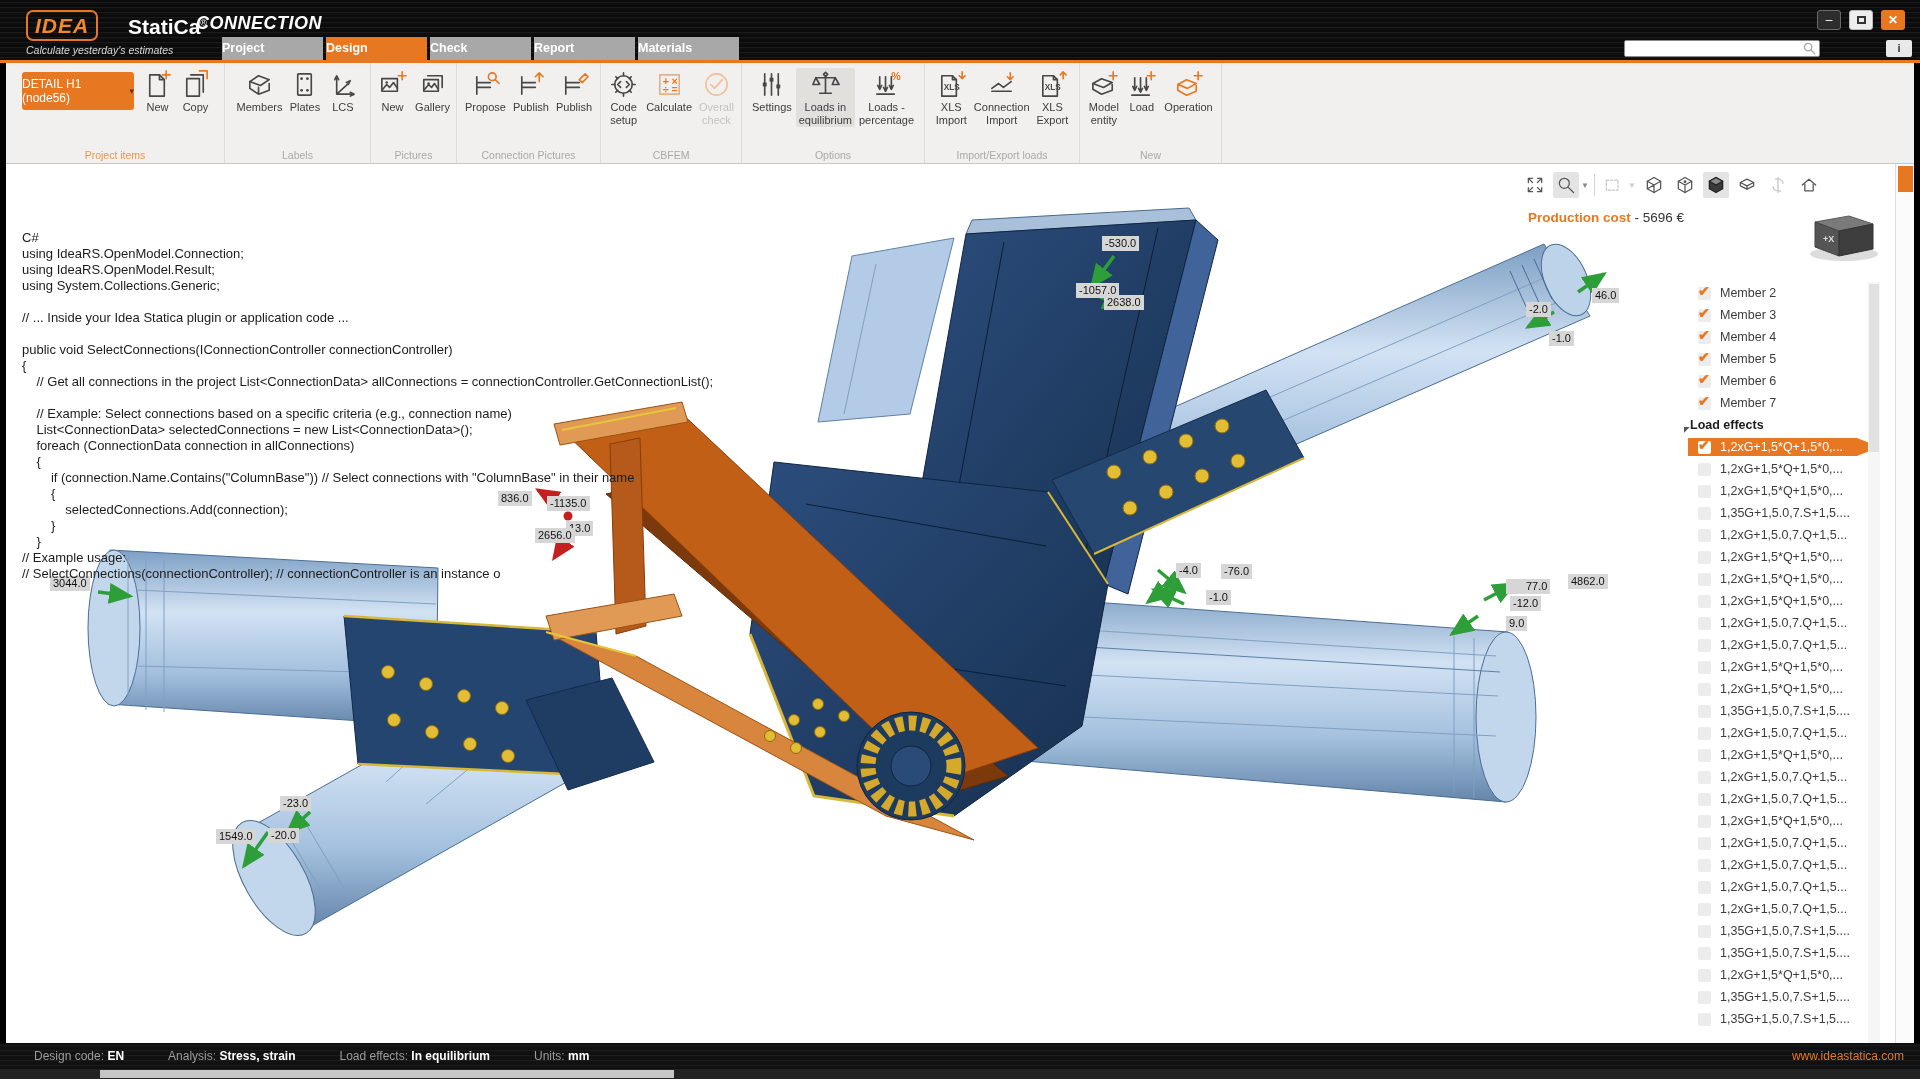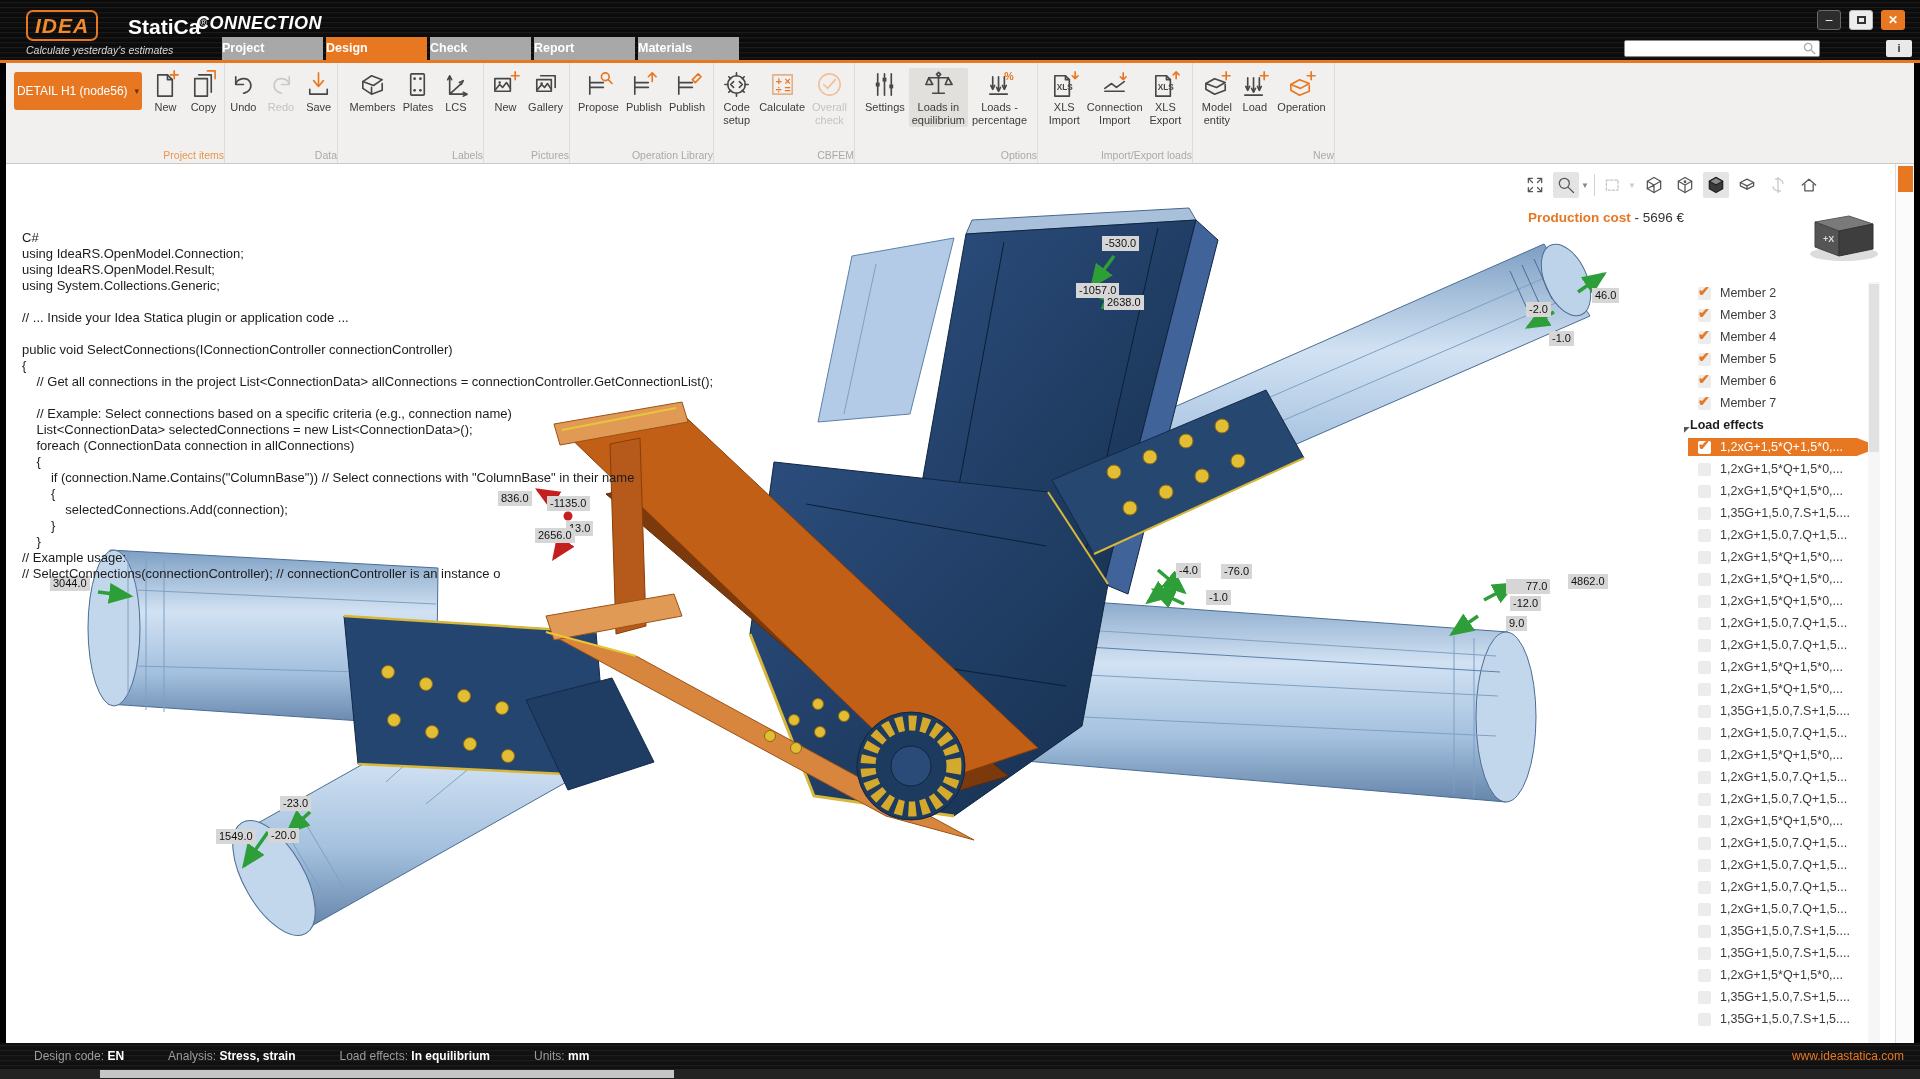--- a/index.html
+++ b/index.html
@@ -35,23 +35,23 @@
   .mag{position:absolute;right:4px;top:2px;width:13px;height:13px}
   .infobtn{position:absolute;left:1886px;top:40px;width:26px;height:17px;background:#e9e9e9;
     border-radius:2px;color:#333;font-size:11px;font-weight:700;text-align:center;line-height:17px}
   .accent{position:absolute;left:0;top:60px;width:1920px;height:3px;background:#e87722}
 
   
   .ribbon{position:absolute;left:6px;top:63px;width:1908px;height:101px;background:#f1f0ee;
     border-bottom:1px solid #c9c8c6;display:flex}
   .rgroup{position:relative;height:100%;border-right:1px solid #dddcda;flex:none;padding-top:5px}
   .rgrow{display:flex;justify-content:center;align-items:flex-start;gap:1px}
-  .gname{position:absolute;bottom:2px;left:0;width:100%;text-align:right;font-size:10.5px;color:#aba9a5}
+  .gname{position:absolute;bottom:2px;left:0;width:100%;text-align:center;font-size:10.5px;color:#aba9a5}
   .gname.on{color:#e8964f}
-  .dropdown{width:128px;height:38px;margin:4px 4px 0 6px;background:#e87722;border-radius:3px;color:#fff;
+  .dropdown{width:112px;height:38px;margin:4px 4px 0 6px;background:#e87722;border-radius:3px;color:#fff;
     font-size:12px;display:flex;align-items:center;justify-content:center;gap:7px}
   .dropdown .caret{font-size:9px;color:rgba(60,20,0,.75)}
   .rbtn{display:flex;flex-direction:column;align-items:center;min-width:36px;padding:1px 3px;border-radius:2px}
   .rbtn .ric{width:31px;height:31px;flex:none}
   .rbtn .rlbl{font-size:11px;line-height:12.5px;color:#3c3c3c;text-align:center;white-space:pre-line;margin-top:1px}
   .rbtn.pressed{background:#e2e0dd}
   .rbtn.dis .rlbl{color:#c3c3c3}
   .ric path,.ric rect,.ric circle{stroke:#474747;fill:none;stroke-width:1.7;stroke-linecap:round;stroke-linejoin:round}
   .ric .o{stroke:#e87722}
   .ric .fo{fill:#e87722;stroke:none;font-size:11px;font-weight:700}
@@ -165,46 +165,20 @@
               <path d="M7 10h13v18H7z"></path>
               <path d="M11 6h13v18"></path>
               <path class="o" d="M20 2h8v8"></path>
             </svg>
           <span class="rlbl">Copy</span>
           </div>
       </div>
       <div class="gname on">Project items</div>
     </div>
 
-    <div class="rgroup" style="width:113px">
-      <div class="rgrow">
-        <div class="rbtn">
-          <svg class="ric" viewBox="0 0 32 32">
-              <path d="M8 8v8h8"></path>
-              <path d="M8 15c3-6 12-7 15-1 2 5-1 10-7 11"></path>
-            </svg>
-          <span class="rlbl">Undo</span>
-          </div>
-        <div class="rbtn dis">
-          <svg class="ric" viewBox="0 0 32 32">
-              <path d="M24 8v8h-8"></path>
-              <path d="M24 15c-3-6-12-7-15-1-2 5 1 10 7 11"></path>
-            </svg>
-          <span class="rlbl">Redo</span>
-          </div>
-        <div class="rbtn">
-          <svg class="ric" viewBox="0 0 32 32">
-              <path class="o" d="M16 4v13M11 12l5 6 5-6"></path>
-              <path d="M7 21v5h18v-5"></path>
-            </svg>
-          <span class="rlbl">Save</span>
-          </div>
-      </div>
-      <div class="gname">Data</div>
-    </div>
 
     <div class="rgroup" style="width:146px">
       <div class="rgrow">
         <div class="rbtn">
           <svg class="ric" viewBox="0 0 32 32">
               <path d="M6 13l9-6 11 4-9 6z"></path>
               <path d="M6 13v7l9 6 11-4v-7M15 19v7"></path>
             </svg>
           <span class="rlbl">Members</span>
           </div>
@@ -271,21 +245,21 @@
           <span class="rlbl">Publish</span>
           </div>
         <div class="rbtn">
           <svg class="ric" viewBox="0 0 32 32">
               <path d="M7 8v18M7 14h14M7 19h14"></path>
               <path class="o" d="M21 11l6-6 3 3-6 6z"></path>
             </svg>
           <span class="rlbl">Publish</span>
           </div>
       </div>
-      <div class="gname">Operation Library</div>
+      <div class="gname">Connection Pictures</div>
     </div>
 
     <div class="rgroup" style="width:141px">
       <div class="rgrow">
         <div class="rbtn">
           <svg class="ric" viewBox="0 0 32 32">
               <circle cx="16" cy="16" r="9"></circle>
               <path d="M16 4v3M16 25v3M4 16h3M25 16h3M8 8l2 2M22 22l2 2M24 8l-2 2M10 22l-2 2"></path>
               <path d="M13 13l-3 3 3 3M19 13l3 3-3 3"></path>
             </svg>

